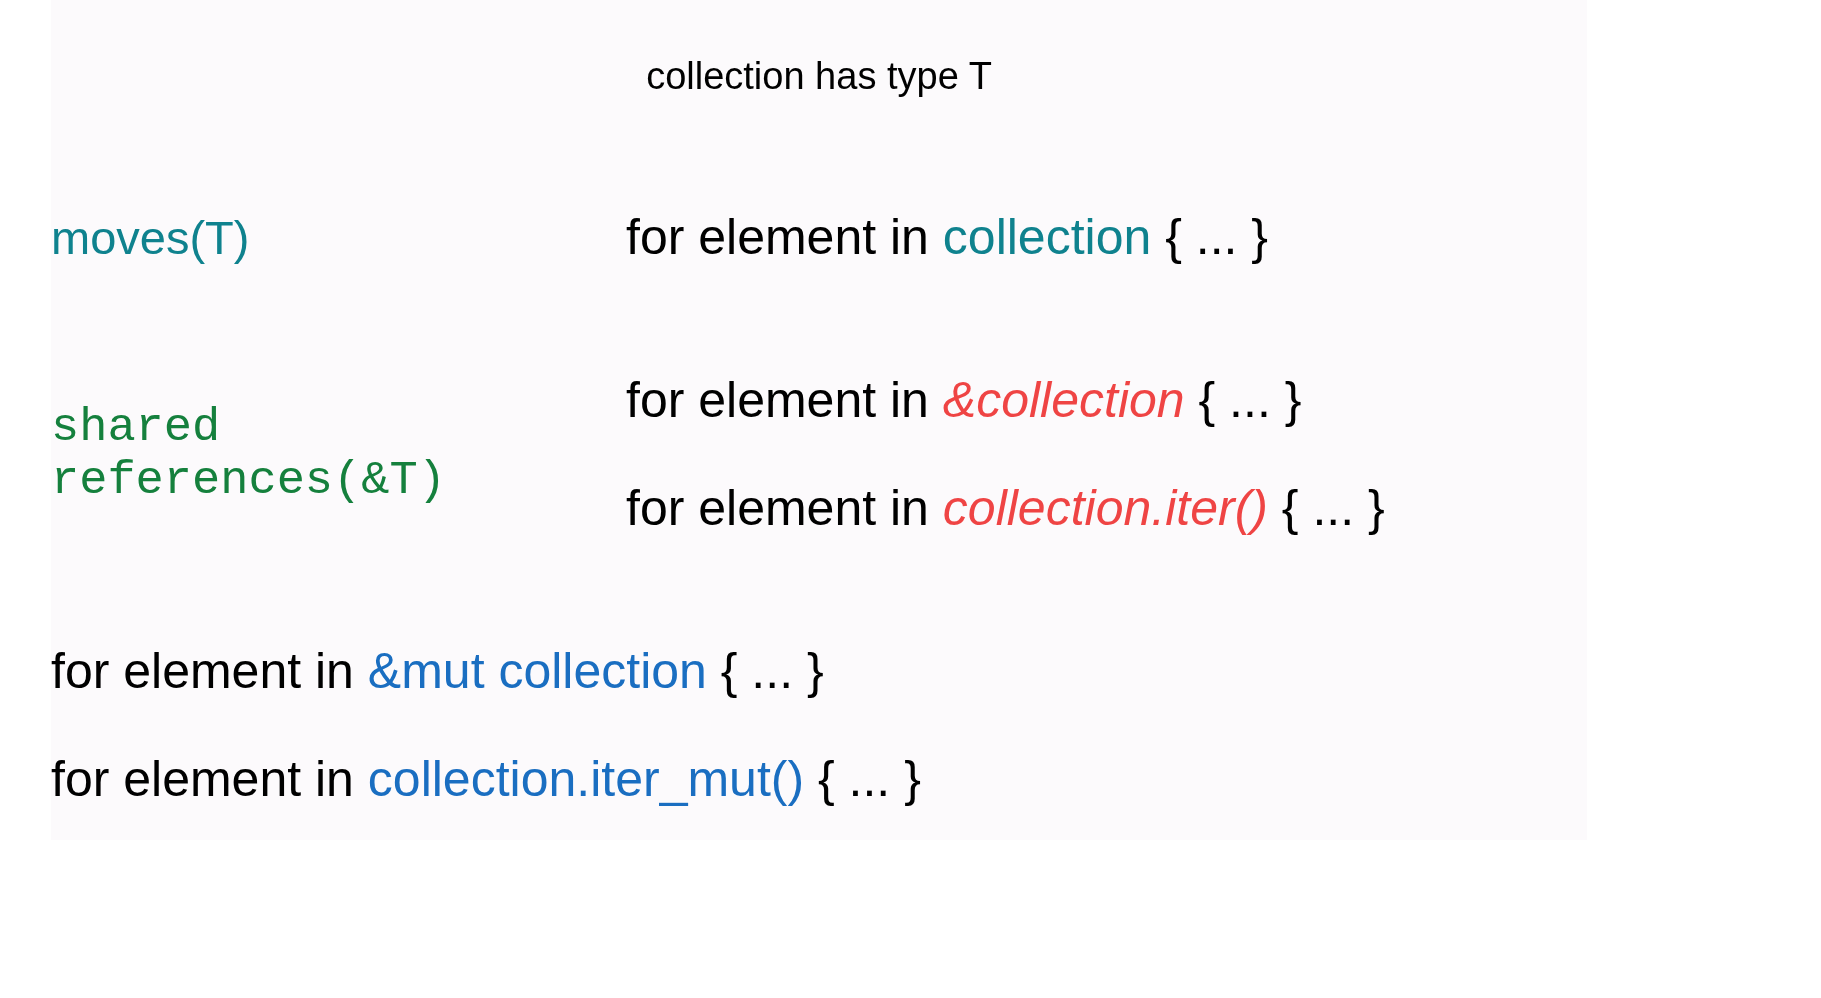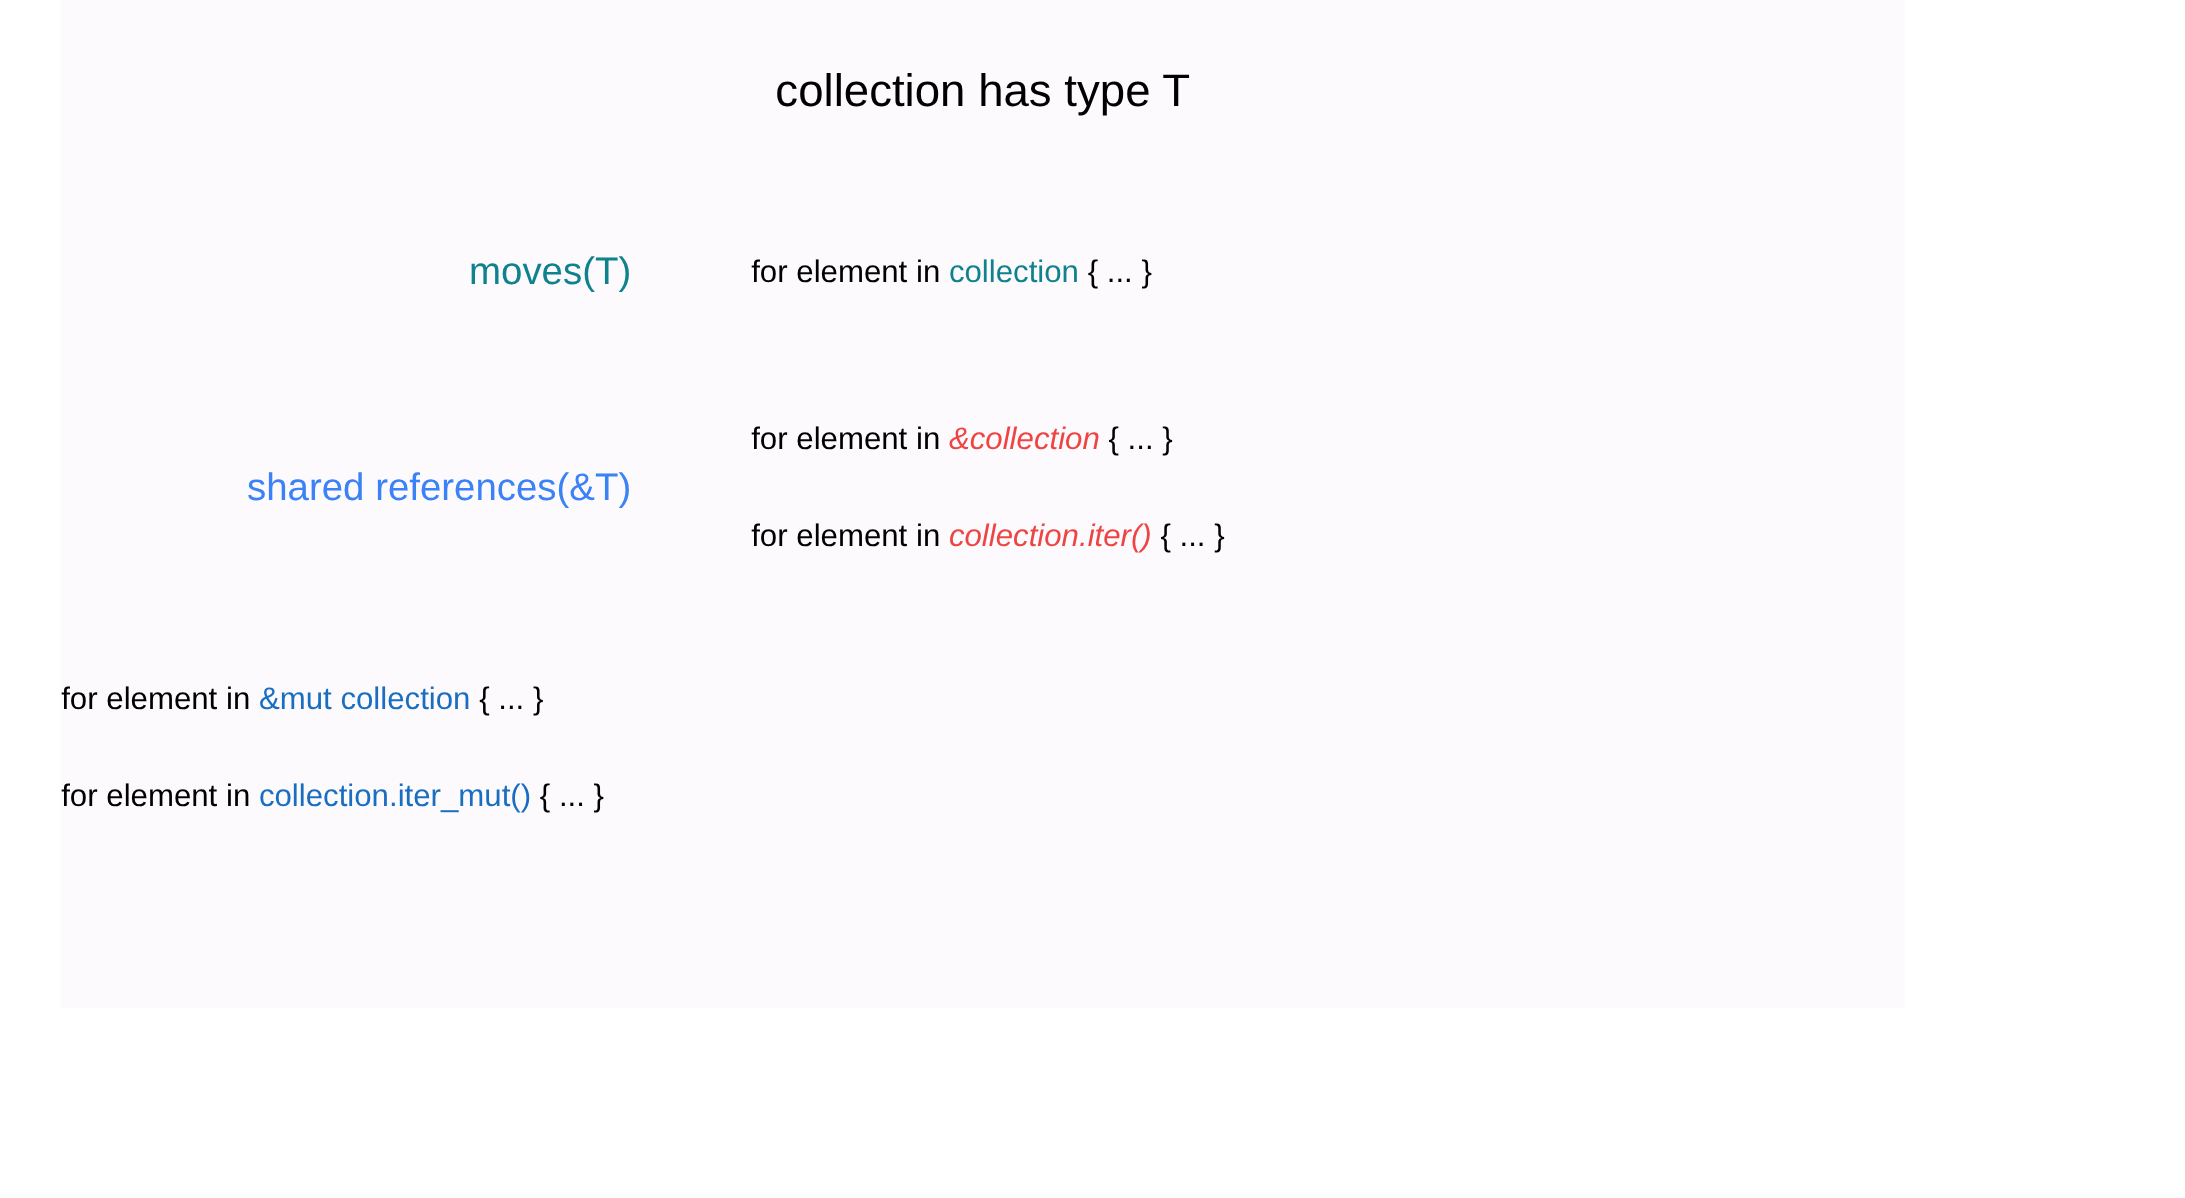--- a/index.html
+++ b/index.html
@@ -38,35 +38,34 @@
     .row {
       display: flex;
       align-items: center;
       margin-bottom: 105px;
     }
     .row:last-child {
       margin-bottom: 0;
     }
     .label {
       width: 575px;
-      text-align: right;
       padding-right: 100px;
-      font-size: 32px;
+      font-size: 47px;
       font-weight: 400;
     }
     .label.teal { color: #0f828e; }
-    .label.orange { color: #3b82f6; }
+    .label.orange { color: #15803d; font-family: Liberation Mono, monospace; }
     .label.blue { color: #1a6ec1; }
     .code-lines {
       display: flex;
       flex-direction: column;
       gap: 50px;
     }
     .code-line {
-      font-size: 26px;
+      font-size: 50px;
       color: #000000;
       font-weight: 400;
       white-space: nowrap;
     }
     .hl-teal { color: #0f828e; }
     .hl-orange { color: #ef4444; font-style: italic; }
     .hl-blue { color: #1a6ec1; }
   </style>
 </head>
 <body>

